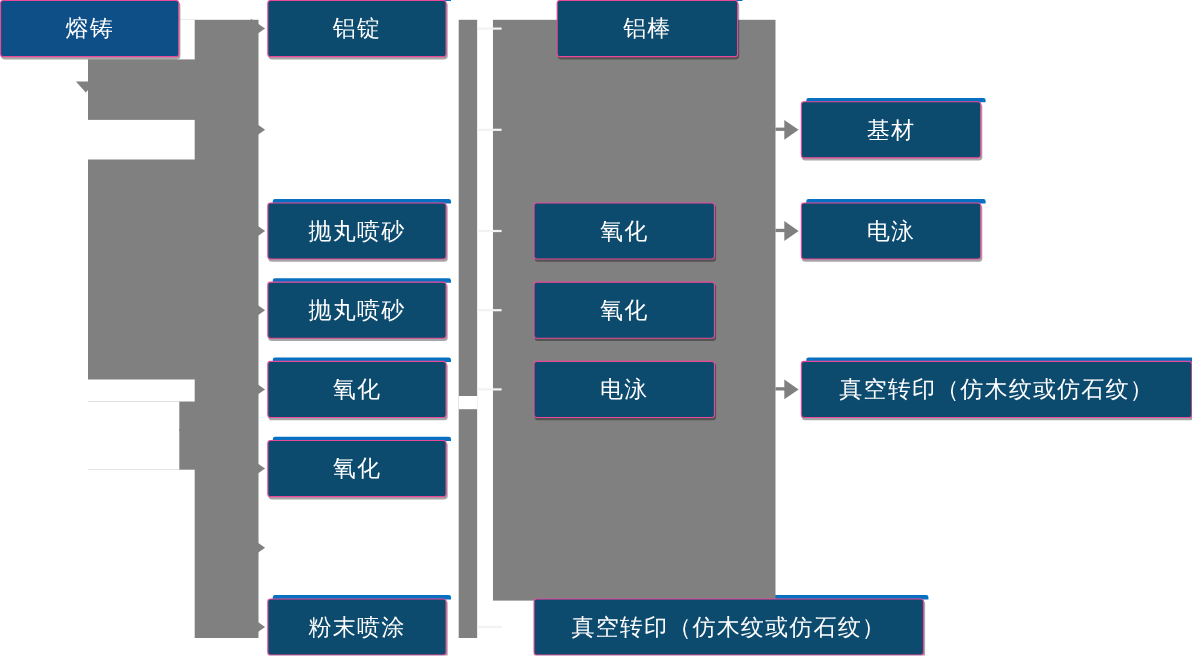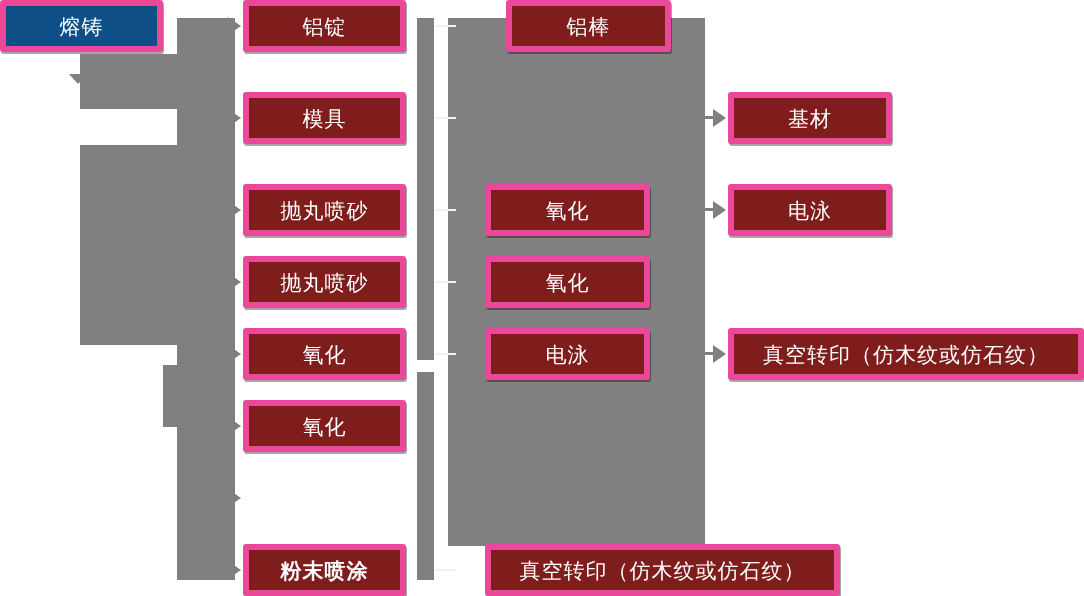--- a/index.html
+++ b/index.html
@@ -27,28 +27,28 @@
   .hair{position:absolute;background:#f2f2f2;height:2px;}
 
   
   .node{
     position:absolute;
     box-sizing:border-box;
     display:flex;align-items:center;justify-content:center;
     color:#ffffff;
     font-size:21px;
     letter-spacing:1px;
-    border:6px solid #ec4899;
+    border:1px solid #ec4899;
     border-radius:3px;
     box-shadow:1px 2px 0 rgba(0,0,0,0.35);
     white-space:nowrap;
     line-height:1;
   }
   .node.dark{background:#0d4f86;}
-  .node.mid{background:#7f1d1d;}
+  .node.mid{background:#0c4a6e;}
 
   
   .node.mid::before{
     content:"";
     position:absolute;
     left:4px;right:-5px;top:-4px;height:4px;
     background:#0870c0;
     border-radius:2px 2px 0 0;
     z-index:-1;
   }
@@ -102,36 +102,33 @@
   <div class="arrow-line" style="left:705px;top:352px;width:14px;"></div>
   <div class="arrowhead" style="left:713px;top:345px;"></div>
 
   <div class="node dark" style="left:0px;top:0px;width:163px;height:52px;">
     <span>熔铸</span>
   </div>
 
   <div class="node mid" style="left:243px;top:0px;width:163px;height:52px;">
     <span>铝锭</span>
   </div>
-  <div class="node mid" style="left:243px;top:92px;width:163px;height:52px;">
-    <span>模具</span>
-  </div>
   <div class="node mid" style="left:243px;top:184px;width:163px;height:52px;">
     <span>抛丸喷砂</span>
   </div>
   <div class="node mid" style="left:243px;top:256px;width:163px;height:52px;">
     <span>抛丸喷砂</span>
   </div>
   <div class="node mid" style="left:243px;top:328px;width:163px;height:52px;">
     <span>氧化</span>
   </div>
   <div class="node mid" style="left:243px;top:400px;width:163px;height:52px;">
     <span>氧化</span>
   </div>
-  <div class="node mid" style="left:243px;top:544px;width:163px;height:52px;font-weight:bold;">
+  <div class="node mid" style="left:243px;top:544px;width:163px;height:52px;">
     <span>粉末喷涂</span>
   </div>
 
   <div class="node mid" style="left:485px;top:0px;width:165px;height:52px;margin-left:21px;">
     <span>铝棒</span>
   </div>
   <div class="node mid" style="left:485px;top:184px;width:165px;height:52px;">
     <span>氧化</span>
   </div>
   <div class="node mid" style="left:485px;top:256px;width:165px;height:52px;">

